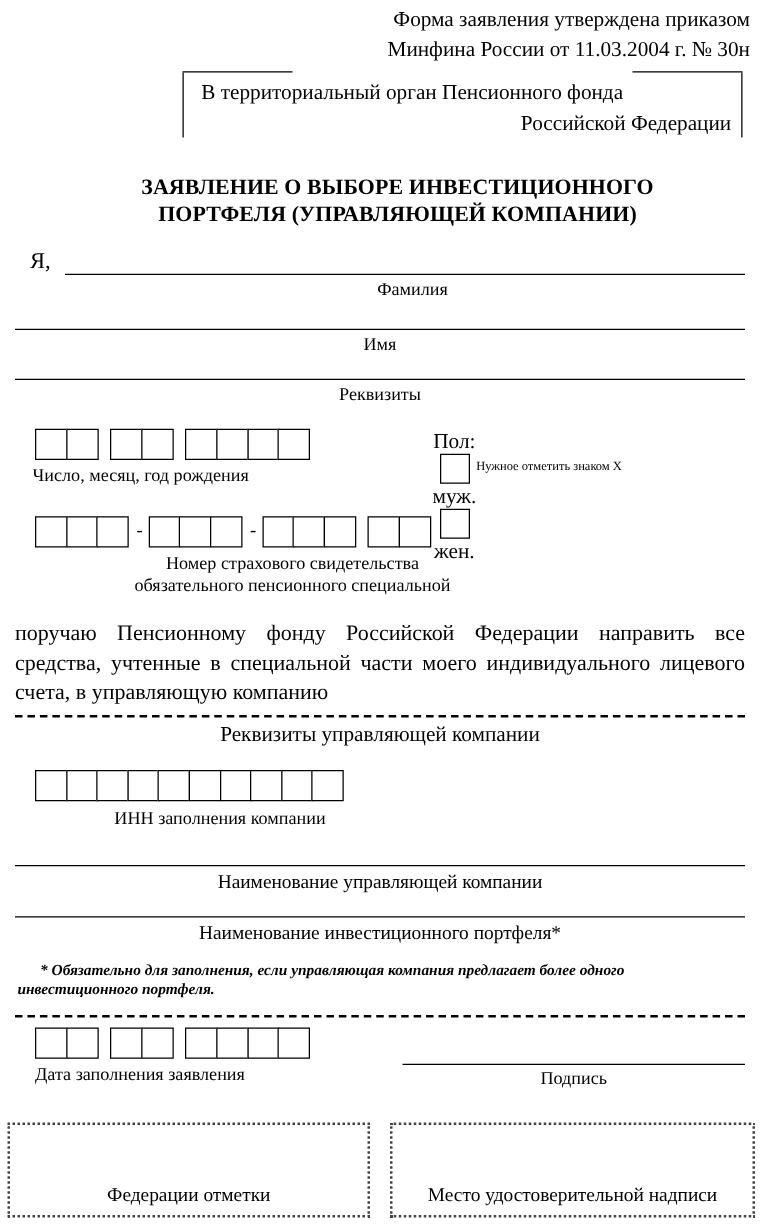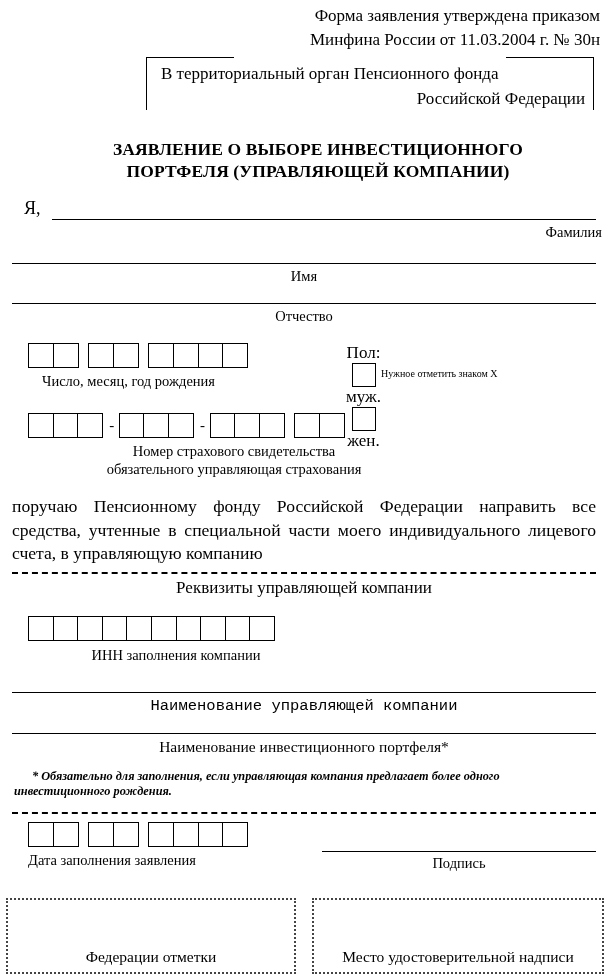--- a/index.html
+++ b/index.html
@@ -216,41 +216,41 @@
     <div class="line2">Российской Федерации</div>
   </div>
 
   <div class="form-title">
     <div>ЗАЯВЛЕНИЕ О ВЫБОРЕ ИНВЕСТИЦИОННОГО</div>
     <div>ПОРТФЕЛЯ (УПРАВЛЯЮЩЕЙ КОМПАНИИ)</div>
   </div>
 
   <div class="ya-label">Я,</div>
   <div class="rule" style="left:52px; top:219px; width:544px;"></div>
-  <div class="caption" style="left:58px; top:223px; width:544px;text-align:right;">Фамилия</div>
+  <div class="caption" style="left:58px; top:223px; width:544px;">Фамилия</div>
 
   <div class="rule" style="left:12px; top:263px; width:584px;"></div>
   <div class="caption" style="left:12px; top:267px; width:584px;">Имя</div>
 
   <div class="rule" style="left:12px; top:303px; width:584px;"></div>
-  <div class="caption" style="left:12px; top:307px; width:584px;">Отчество</div>
+  <div class="caption" style="left:12px; top:307px; width:584px;">Реквизиты</div>
 
   <div class="cellgroup" style="left:28px; top:343px;">
     <div class="cell"></div>
     <div class="cell"></div>
     <div class="grp-gap"></div>
     <div class="cell"></div>
     <div class="cell"></div>
     <div class="grp-gap"></div>
     <div class="cell"></div>
     <div class="cell"></div>
     <div class="cell"></div>
     <div class="cell"></div>
   </div>
-  <div class="caption" style="left:42px; top:372px; text-align:left;">Число, месяц, год рождения</div>
+  <div class="caption" style="left:26px; top:372px; text-align:left;">Число, месяц, год рождения</div>
 
   <div class="gender-row">
     <span class="glabel">Пол:</span>
     <span class="gbox"></span>
     <span class="glabel">муж.</span>
     <span class="gbox"></span>
     <span class="glabel">жен.</span>
   </div>
   <div class="hint">Нужное отметить знаком X</div>
 
@@ -264,21 +264,21 @@
     <div class="cell"></div>
     <div class="dash-sep">-</div>
     <div class="cell"></div>
     <div class="cell"></div>
     <div class="cell"></div>
     <div class="grp-gap"></div>
     <div class="cell"></div>
     <div class="cell"></div>
   </div>
   <div class="caption" style="left:64px; top:442px; width:340px;">Номер страхового свидетельства</div>
-  <div class="caption" style="left:64px; top:460px; width:340px;">обязательного управляющая страхования</div>
+  <div class="caption" style="left:64px; top:460px; width:340px;">обязательного пенсионного специальной</div>
 
   <div class="body-para">поручаю Пенсионному фонду Российской Федерации направить все средства, учтенные в специальной части моего индивидуального лицевого счета, в управляющую компанию</div>
 
   <div class="dashed-rule" style="left:12px; top:572px; width:584px;"></div>
   <div class="section-head" style="left:12px; top:578px; width:584px;">Реквизиты управляющей компании</div>
 
   <div class="cellgroup" style="left:28px; top:616px;">
     <div class="cell"></div>
     <div class="cell"></div>
     <div class="cell"></div>
@@ -286,26 +286,26 @@
     <div class="cell"></div>
     <div class="cell"></div>
     <div class="cell"></div>
     <div class="cell"></div>
     <div class="cell"></div>
     <div class="cell"></div>
   </div>
   <div class="caption" style="left:56px; top:646px; width:240px;">ИНН заполнения компании</div>
 
   <div class="rule" style="left:12px; top:692px; width:584px;"></div>
-  <div class="caption" style="left:12px; top:697px; width:584px; font-size:15.5px;font-family:Liberation Mono, monospace;">Наименование управляющей компании</div>
+  <div class="caption" style="left:12px; top:697px; width:584px; font-size:15.5px;">Наименование управляющей компании</div>
 
   <div class="rule" style="left:12px; top:733px; width:584px;"></div>
   <div class="caption" style="left:12px; top:738px; width:584px; font-size:15.5px;">Наименование инвестиционного портфеля*</div>
 
-  <div class="footnote">* Обязательно для заполнения, если управляющая компания предлагает более одного инвестиционного рождения.</div>
+  <div class="footnote">* Обязательно для заполнения, если управляющая компания предлагает более одного инвестиционного портфеля.</div>
 
   <div class="dashed-rule" style="left:12px; top:812px; width:584px;"></div>
 
   <div class="cellgroup" style="left:28px; top:822px;">
     <div class="cell"></div>
     <div class="cell"></div>
     <div class="grp-gap"></div>
     <div class="cell"></div>
     <div class="cell"></div>
     <div class="grp-gap"></div>

